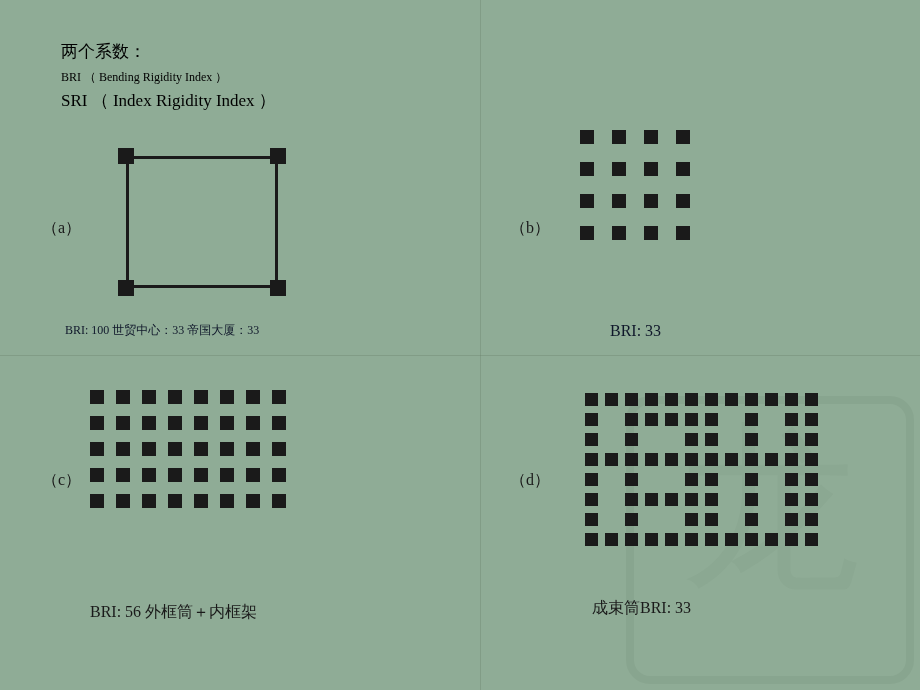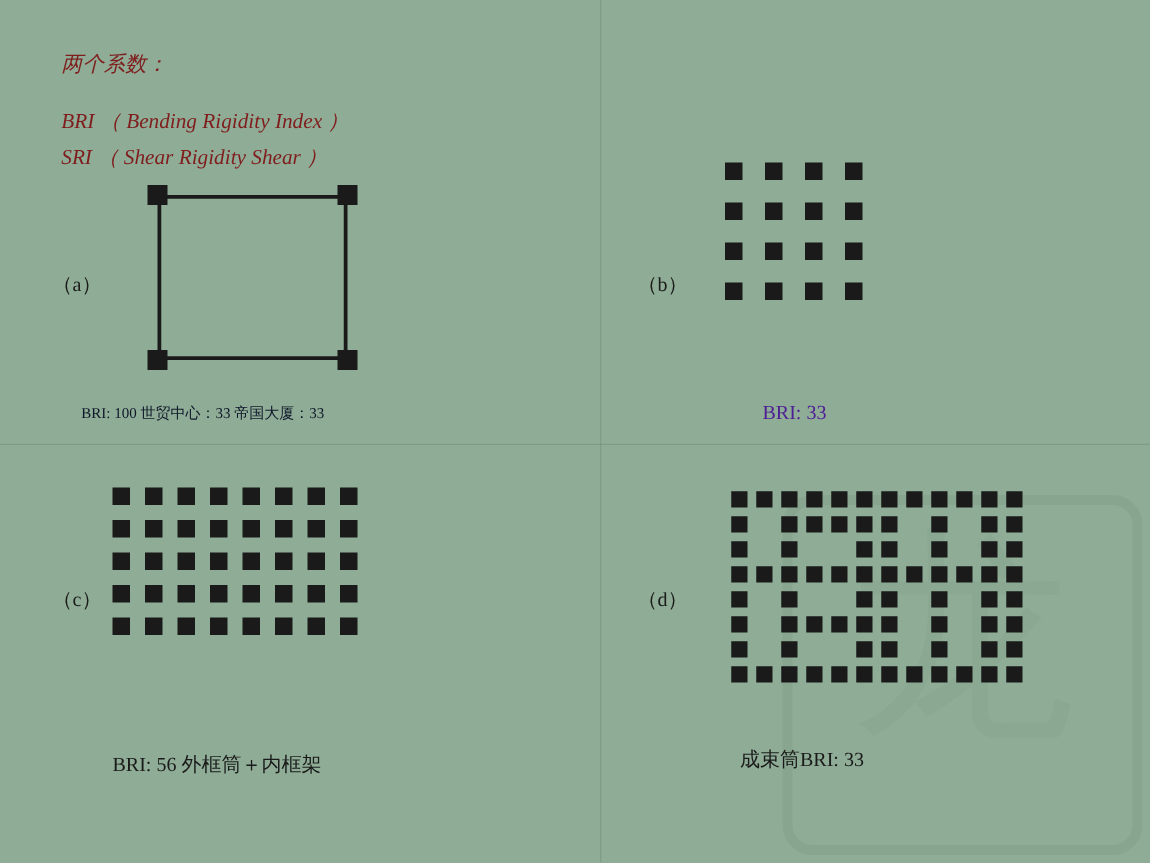--- a/index.html
+++ b/index.html
@@ -27,29 +27,28 @@
       position: relative;
       z-index: 1;
       width: 100%;
       height: 100%;
     }
 
     
     .header-text {
       position: absolute;
       top: 38px;
-      left: 49px;
-      color: #7f1d1d;
+      left: 61px;
+      color: #000000;
       font-size: 17px;
       line-height: 1.7;
-      font-style: italic;
     }
 
     .header-text .line1 { font-size: 17px; }
-    .header-text .line2 { font-size: 17px; margin-top: 16px; }
+    .header-text .line2 { font-size: 12px; }
     .header-text .line3 { font-size: 17px; }
 
     
     .diagram-a-label {
       position: absolute;
       left: 42px;
       top: 218px;
       font-size: 16px;
       color: #1a1a1a;
     }
@@ -111,21 +110,21 @@
       width: 14px;
       height: 14px;
       background: #1a1a1a;
     }
 
     .bri-label-b {
       position: absolute;
       left: 610px;
       top: 322px;
       font-size: 16px;
-      color: #4c1d95;
+      color: #0f172a;
     }
 
     
     .diagram-c-label {
       position: absolute;
       left: 42px;
       top: 470px;
       font-size: 16px;
       color: #1a1a1a;
     }
@@ -199,21 +198,21 @@
     <g fill="rgba(60,80,60,0.8)">
 
       <rect x="10" y="10" width="280" height="280" rx="20" fill="none" stroke="rgba(60,80,60,0.5)" stroke-width="8"></rect>
       <text x="150" y="180" font-size="180" text-anchor="middle" fill="rgba(60,80,60,0.3)" font-family="serif">龙</text>
     </g>
   </svg>
 
   <div class="header-text">
     <div class="line1">两个系数：</div>
     <div class="line2">BRI  （ Bending Rigidity Index ）</div>
-    <div class="line3">SRI  （  Shear Rigidity Shear  ）</div>
+    <div class="line3">SRI  （  Index Rigidity Index  ）</div>
   </div>
 
   <div class="divider-h" style="top: 355px;"></div>
 
   <div class="divider-v" style="left: 480px;"></div>
 
   <div class="diagram-a-label">（a）</div>
 
   <div class="diagram-a">
 

